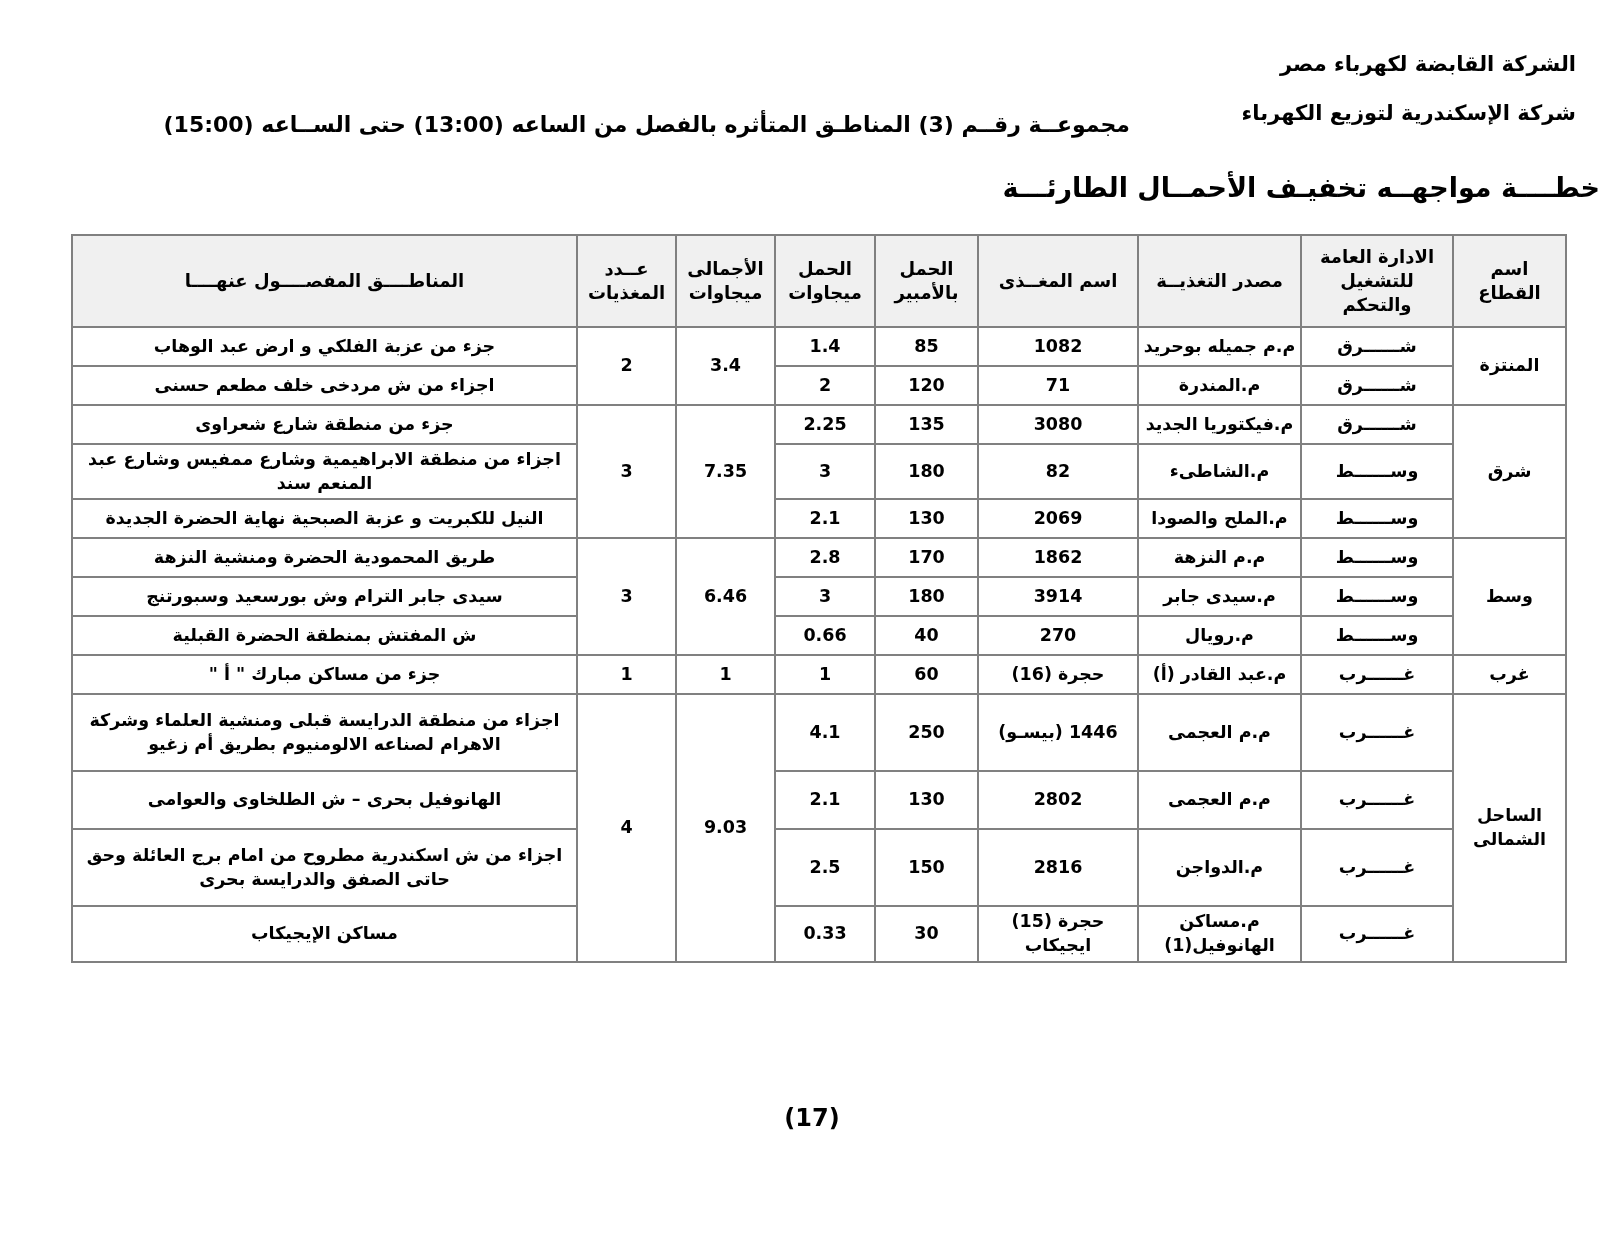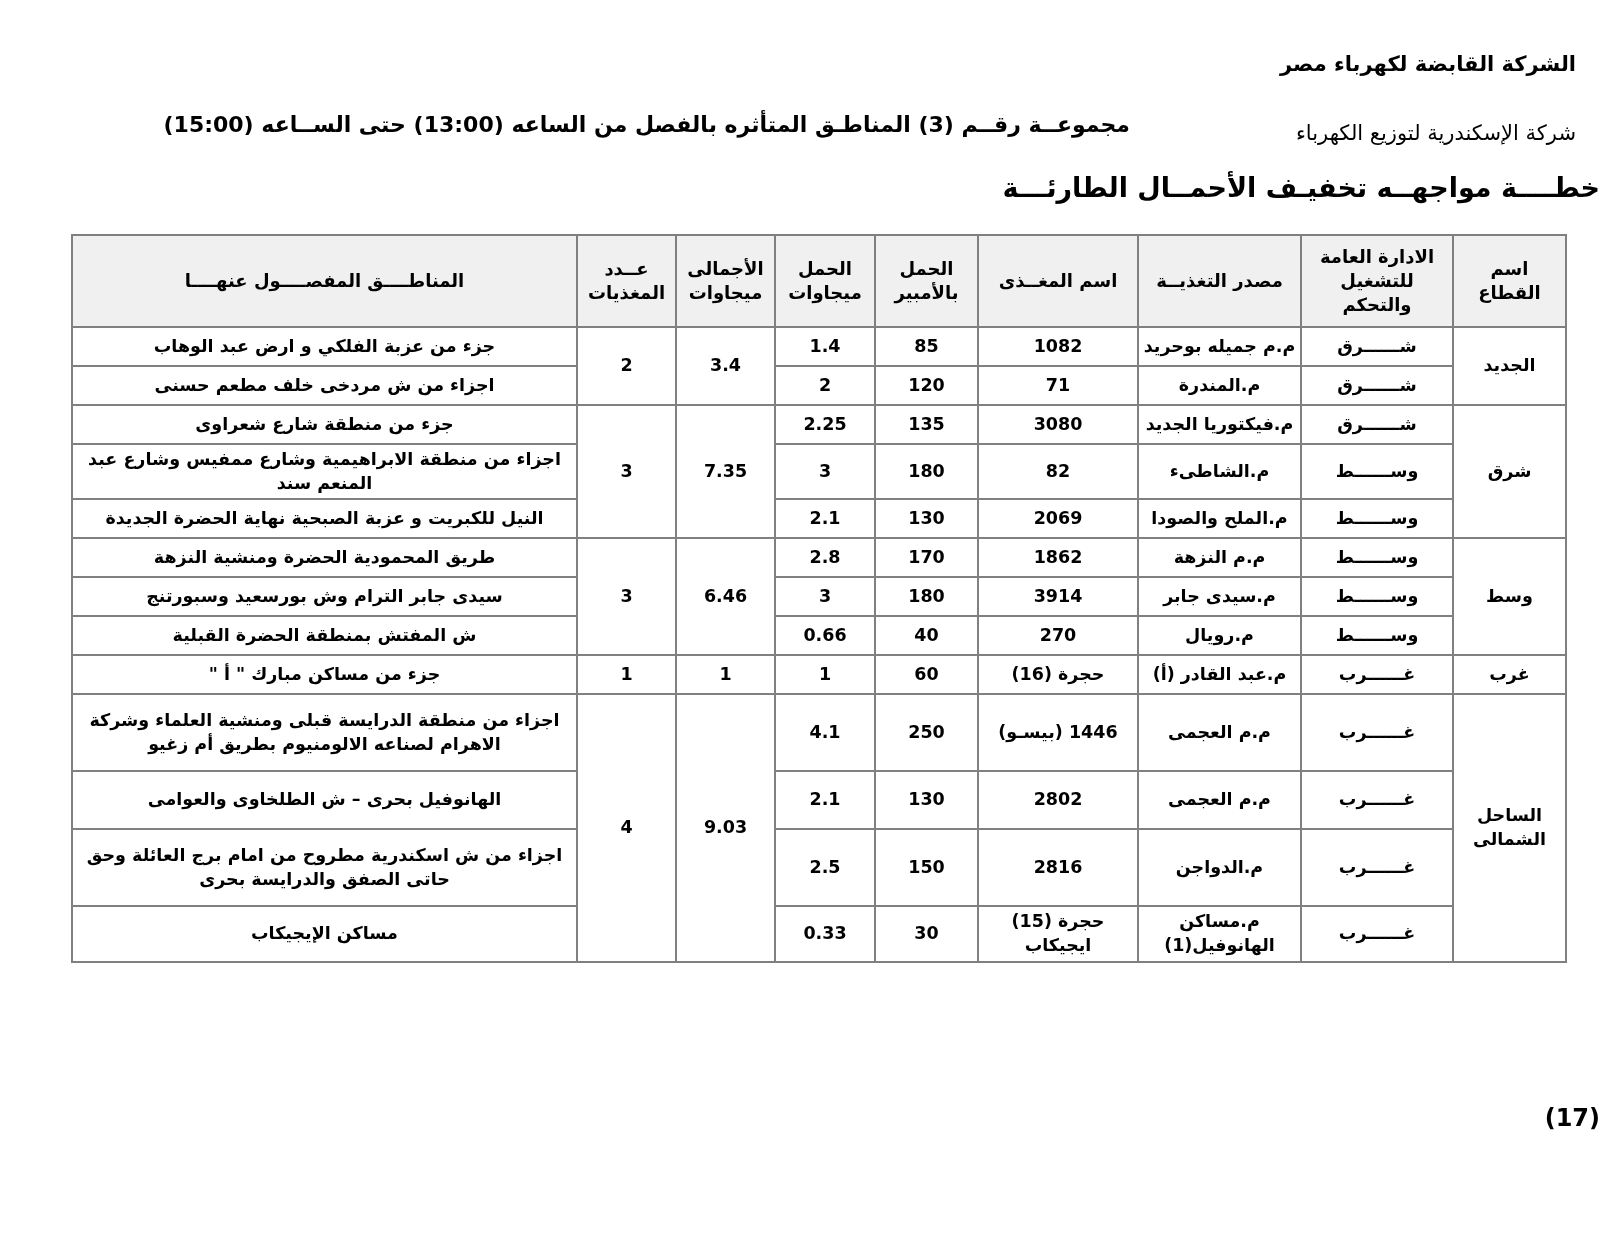--- a/index.html
+++ b/index.html
@@ -28,24 +28,24 @@
     position: absolute;
     top: 52px;
     right: 24px;
     font-size: 21px;
     font-weight: bold;
     letter-spacing: 0px;
     white-space: nowrap;
   }
   .hdr-right-2 {
     position: absolute;
-    top: 121px;
+    top: 101px;
     right: 24px;
     font-size: 21px;
-    font-weight: normal;
+    font-weight: bold;
     white-space: nowrap;
   }
   .hdr-left-1 {
     position: absolute;
     top: 112px;
     right: 470px;
     font-size: 22px;
     font-weight: bold;
     white-space: nowrap;
     direction: rtl;
@@ -120,20 +120,21 @@
   
   tr.r-std td { height: 39px; }
   tr.r-tall td { height: 77px; }
   tr.r-mid  td { height: 58px; }
 
   .page-no {
     position: absolute;
     top: 1104px;
     left: 0;
     right: 0;
+    text-align: center;
     font-size: 24px;
     font-weight: bold;
     padding-left: 24px;
   }
 </style>
 </head>
 <body>
 
 <div class="page">
 
@@ -178,21 +179,21 @@
           </th>
           <th>
             <div>عــدد</div>
             <div>المغذيات</div>
           </th>
           <th>المناطــــق المفصــــول عنهــــا</th>
         </tr>
       </thead>
       <tbody id="tbody">
           <tr class="r-std">
-            <td class="sector" rowspan="2">الجديد</td>
+            <td class="sector" rowspan="2">المنتزة</td>
             <td class="admin">شــــــرق</td>
             <td class="source">م.م جميله بوحريد</td>
             <td class="feeder">1082</td>
             <td class="num">85</td>
             <td class="num">1.4</td>
             <td class="total" rowspan="2">3.4</td>
             <td class="count" rowspan="2">2</td>
             <td class="areas">جزء من عزبة الفلكي و ارض عبد الوهاب</td>
           </tr>
           <tr class="r-std">

